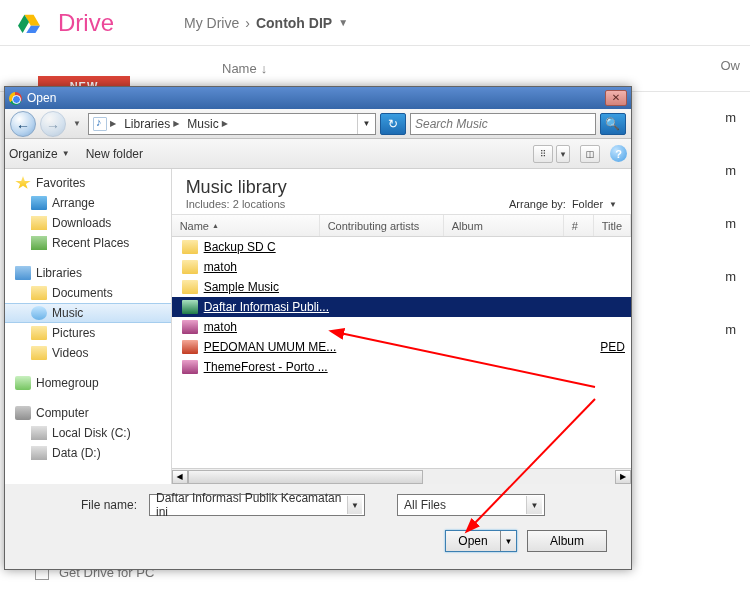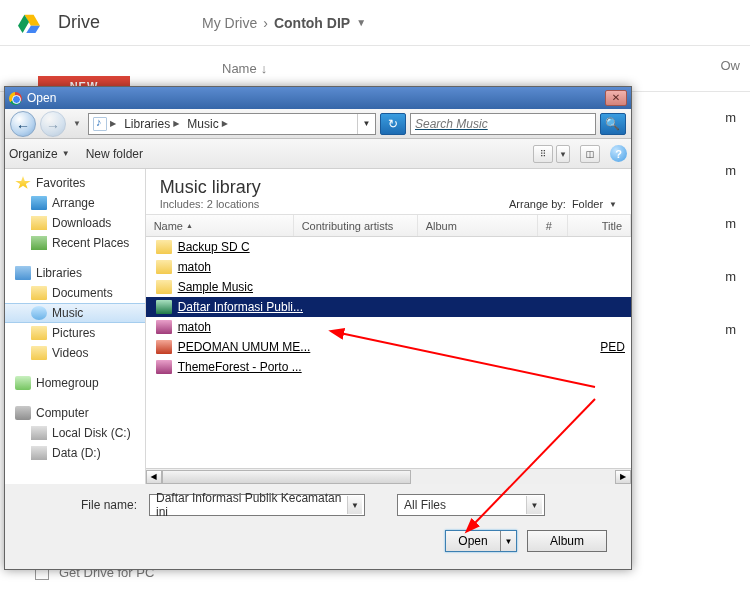--- a/index.html
+++ b/index.html
@@ -1,20 +1,20 @@
 <!DOCTYPE html>
 <html><head>
 <meta charset="utf-8">
 <style>
   * { box-sizing: border-box; margin: 0; padding: 0; font-family: "Segoe UI", Tahoma, sans-serif; }
   html, body { width: 750px; height: 590px; overflow: hidden; background: #fff; }
   
   .drive-header { height: 46px; border-bottom: 1px solid #e5e5e5; display: flex; align-items: center; padding-left: 18px; }
   .drive-logo { width:22px; height:22px; margin-right:18px; }
-  .drive-title { color:#404040; font-size:18px; margin-right:102px; }
+  .drive-title { color:#ec4899; font-size:24px; margin-right:70px; }
   .breadcrumb { color:#777; font-size:14px; display:flex; align-items:center; gap:6px; }
   .breadcrumb .strong { color:#555; font-weight:bold; }
   .caret-down { font-size:10px; color:#777; }
   .drive-toolbar { height:46px; display:flex; align-items:center; padding-left:222px; border-bottom:1px solid #e5e5e5; }
   .name-col { color:#777; font-size:13px; display:flex; align-items:center; gap:4px; }
   .ow-col { position:absolute; right:10px; top:58px; color:#777; font-size:13px; }
   .drive-new { position:absolute; left:38px; top:76px; width:92px; height:20px; background:#db4437; color:#fff; font-size:11px; font-weight:bold; text-align:center; line-height:20px; letter-spacing:1px; overflow:hidden; }
   .drive-rows { position:absolute; left:222px; right:10px; top:110px; }
   .drive-rows .m { color:#333; font-size:13px; margin-bottom:38px; text-align:right; padding-right:4px; }
   .get-drive { position:absolute; left:35px; top:565px; color:#777; font-size:13px; display:flex; align-items:center; gap:10px; }
@@ -32,21 +32,21 @@
   .nav-btn { width:26px; height:26px; border-radius:50%; background:radial-gradient(circle at 35% 30%, #fff, #b8d4ef 60%, #7ba8d6); border:1px solid #8aa8c8; display:flex; align-items:center; justify-content:center; color:#0a3d6b; font-size:14px; cursor:pointer; }
   .nav-btn.fwd { opacity:.45; }
   .nav-drop { width:14px; height:22px; display:flex; align-items:center; justify-content:center; color:#555; font-size:8px; }
   .addr { flex:1; height:22px; background:#fff; border:1px solid #8d8d8d; display:flex; align-items:center; font-size:12px; color:#333; }
   .addr .seg { padding:0 4px; display:flex; align-items:center; gap:3px; height:100%; }
   .addr .sep { color:#555; font-size:8px; }
   .addr-fill { flex:1; }
   .addr-drop { width:18px; height:100%; display:flex; align-items:center; justify-content:center; border-left:1px solid #ccc; font-size:8px; }
   .refresh { width:26px; height:22px; background:linear-gradient(#3a9de0,#1d6cb3); border:1px solid #1a5a99; display:flex; align-items:center; justify-content:center; color:#fff; font-size:12px; border-radius:2px; }
   .search { width:186px; height:22px; background:#fff; border:1px solid #8d8d8d; display:flex; align-items:center; color:#888; font-size:12px; padding:0 4px; }
-  .search input { border:none; outline:none; width:100%; font-size:12px; color:#0c4a6e; font-style:italic;text-decoration:underline; }
+  .search input { border:none; outline:none; width:100%; font-size:12px; color:#0c4a6e; font-style:italic; }
   .search-btn { width:26px; height:22px; background:linear-gradient(#3a9de0,#1d6cb3); border:1px solid #1a5a99; color:#fff; display:flex; align-items:center; justify-content:center; font-size:12px; border-radius:2px; }
 
   .toolbar { height:30px; background:linear-gradient(#f7f7f7,#e9e9e9); border-bottom:1px solid #d0d0d0; display:flex; align-items:center; padding:0 4px; gap:16px; font-size:12px; color:#333; }
   .toolbar .pull-right { margin-left:auto; display:flex; align-items:center; gap:10px; }
   .tool-item { display:flex; align-items:center; gap:4px; cursor:pointer; }
   .tb-arrow { font-size:8px; color:#444; }
   .view-btns { display:flex; align-items:center; gap:3px; }
   .vb { width:20px; height:18px; border:1px solid #bbb; background:linear-gradient(#fff,#e7e7e7); border-radius:2px; display:flex; align-items:center; justify-content:center; font-size:9px; color:#444; }
   .help-ico { width:17px; height:17px; border-radius:50%; background:radial-gradient(circle at 35% 30%, #bfe3ff,#4aa0e6); color:#fff; font-size:11px; display:flex; align-items:center; justify-content:center; font-weight:bold; }
 
@@ -72,21 +72,21 @@
   .content-head { padding:8px 14px 4px; border-bottom:1px solid #e0e0e0; display:flex; align-items:flex-end; justify-content:space-between; }
   .lib-title { font-size:18px; color:#333; }
   .lib-sub { font-size:11px; color:#666; }
   .arrange { font-size:11px; color:#333; display:flex; align-items:center; gap:6px; }
   .col-head { height:22px; display:flex; align-items:center; background:linear-gradient(#fcfcfc,#f0f0f0); border-bottom:1px solid #d6d6d6; font-size:11px; color:#555; }
   .col-head > div { padding:0 8px; border-right:1px solid #e4e4e4; height:100%; display:flex; align-items:center; gap:3px; }
   .c-name { width:148px; }
   .c-contrib { width:124px; }
   .c-album { width:120px; }
   .c-hash { width:30px; }
-  .c-title { flex:1;margin-left:26px; }
+  .c-title { flex:1; }
   .sort-arr { font-size:7px; }
   .file-list { flex:1; overflow:hidden; position:relative; }
   .file-row { display:flex; align-items:center; height:20px; font-size:12px; padding-left:10px; gap:6px; cursor:pointer;text-decoration:underline; }
   .file-row.selected { background:#0b2468; color:#fff; }
   .row-title { flex:1; text-align:right; padding-right:6px; font-size:12px; }
   .fi { width:16px; height:14px; display:inline-block; }
   .fi-folder { background:linear-gradient(#fde9a5,#f3ca4f); border-radius:1px; }
   .fi-xlsx { background:linear-gradient(#a8e0c0,#1f7a47); border-radius:1px; }
   .fi-rar { background:linear-gradient(#e9a0ca,#a03c7a); border-radius:1px; }
   .fi-pdf { background:linear-gradient(#f4a897,#c23c22); border-radius:1px; }

